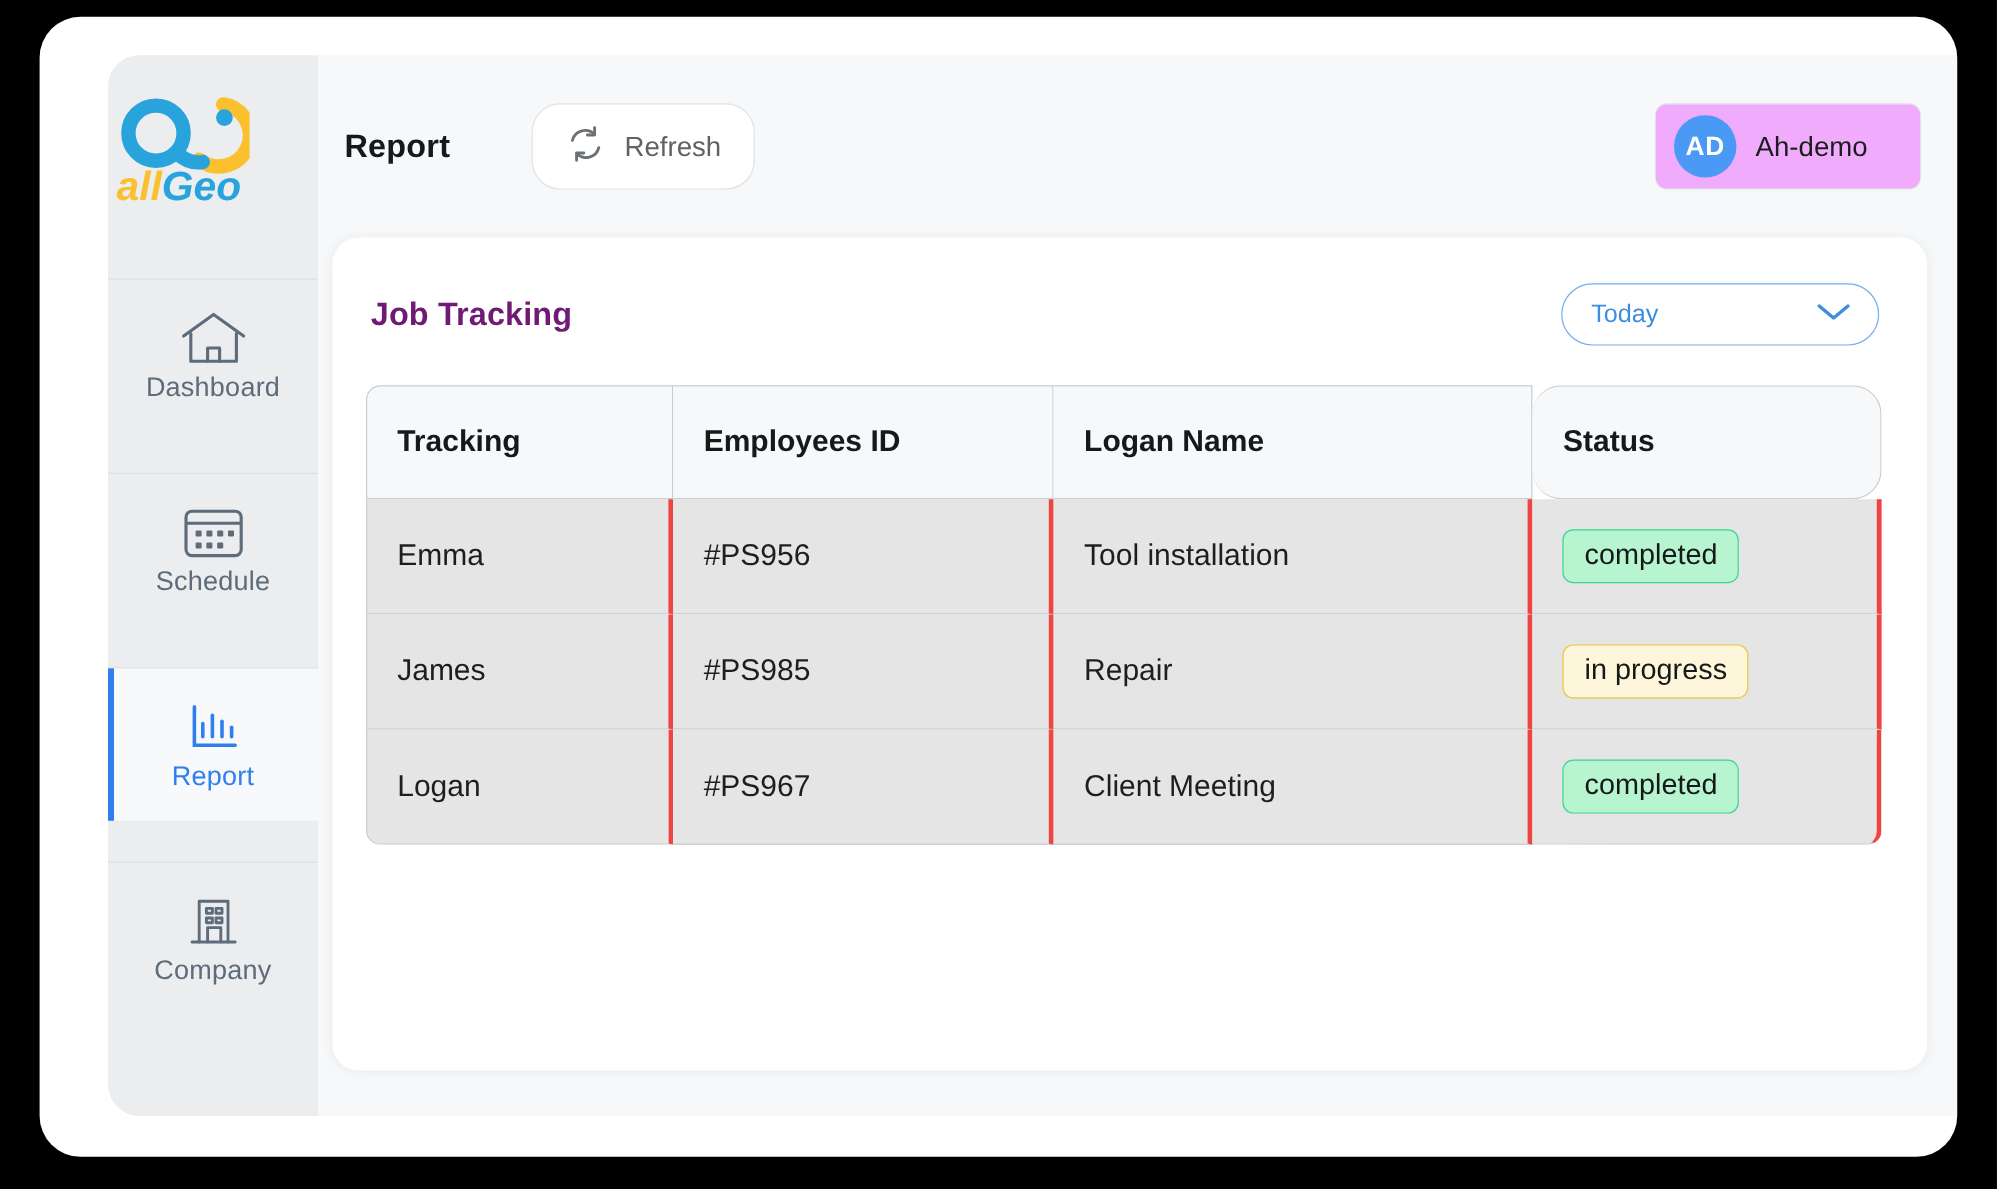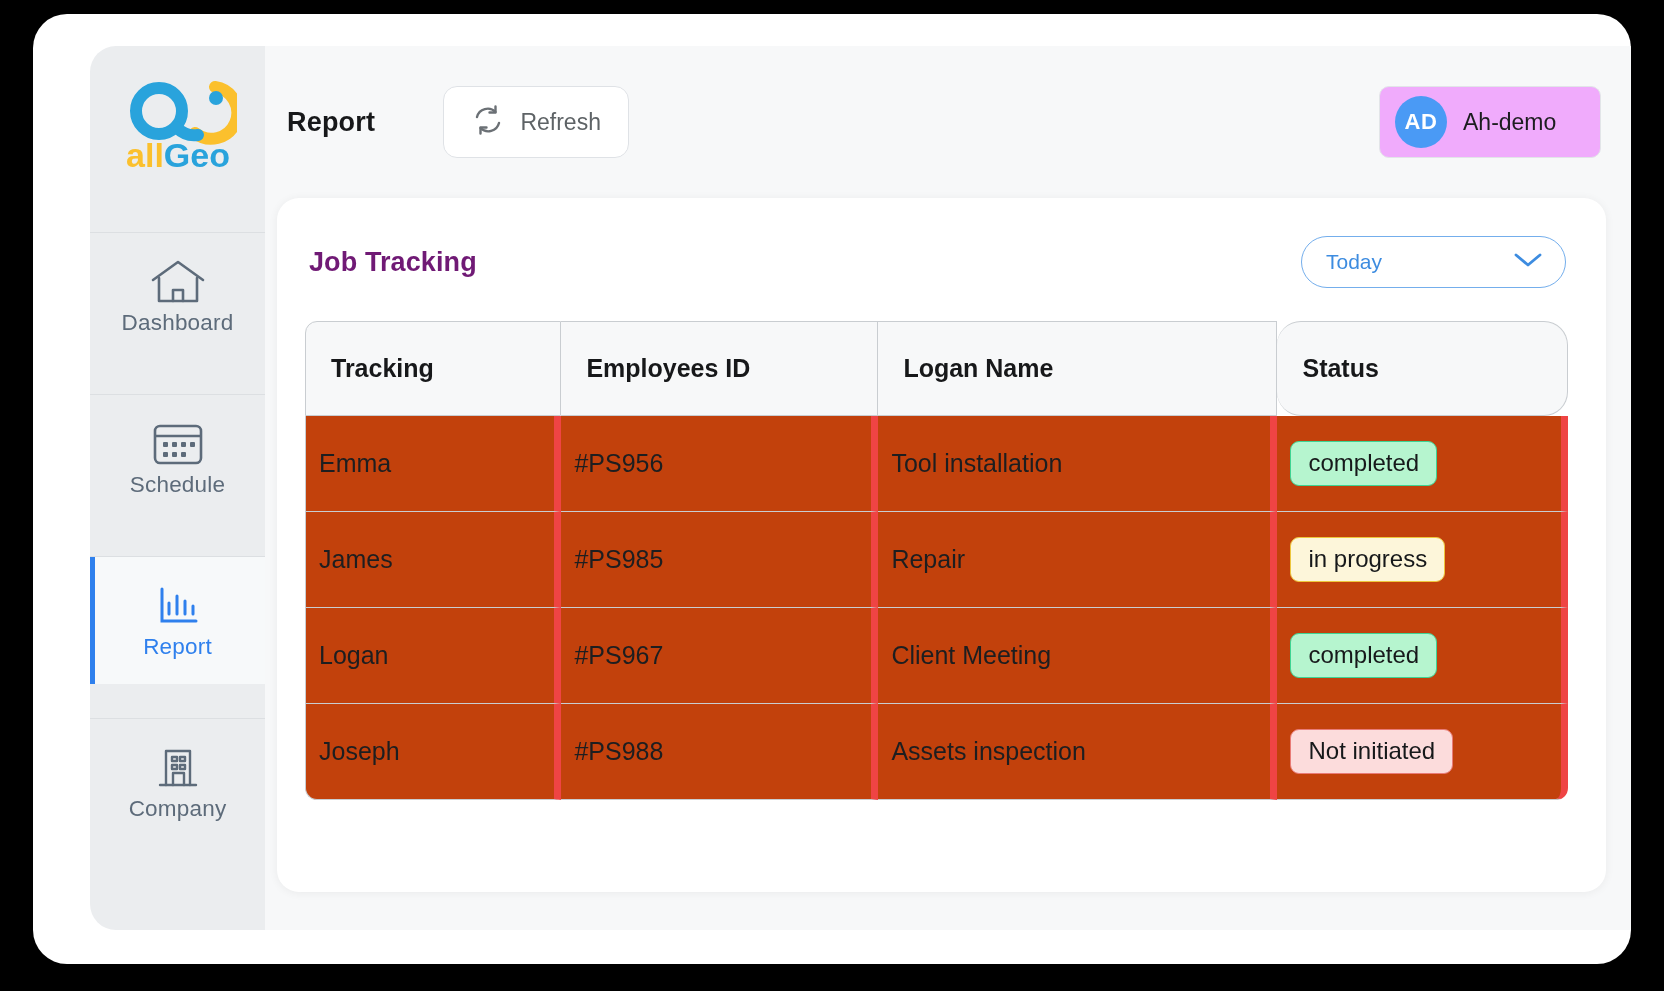--- a/index.html
+++ b/index.html
@@ -37,22 +37,23 @@
     border-bottom-left-radius: 26px;
     display: flex;
     flex-direction: column;
     align-items: stretch;
   }
 
   .brand {
     height: 152px;
     display: flex;
     align-items: center;
-    justify-content: center;
+    justify-content: flex-start;
     flex-shrink: 0;
+    font-style: italic;
   }
   .brand-mark { display: block; }
 
   .nav-item {
     position: relative;
     height: 128px;
     display: flex;
     flex-direction: column;
     align-items: center;
     justify-content: center;
@@ -105,21 +106,21 @@
     font-weight: bold;
     color: #17181a;
     letter-spacing: .2px;
   }
   #refresh-button {
     margin-left: 68px;
     width: 186px;
     height: 72px;
     background: #ffffff;
     border: 1px solid #dfe2e6;
-    border-radius: 14px;
+    border-radius: 24px;
     display: flex;
     align-items: center;
     justify-content: center;
     gap: 15px;
     cursor: pointer;
   }
   #refresh-button .label {
     font-size: 23px;
     color: #5e6366;
   }
@@ -213,24 +214,24 @@
   thead th:first-child {
     border-left: 1px solid #c9cdd1;
     border-top-left-radius: 12px;
   }
   thead th:last-child { border-top-right-radius: 12px; border-radius: 24px; }
 
   tbody td {
     height: 96px;
     font-size: 25px;
     color: #1d1e20;
-    padding-left: 13px;
+    padding-left: 25px;
     border-bottom: 1px solid #c9cdd1;
-    border-right: 7px solid #ef4444;
-    background: #c2410c;
+    border-right: 4px solid #ef4444;
+    background: #e5e5e5;
   }
   tbody td:first-child { border-left: 1px solid #c9cdd1; }
   tbody tr:last-child td:first-child { border-bottom-left-radius: 12px; }
   tbody tr:last-child td:last-child { border-bottom-right-radius: 12px; }
 
   col.c-emp { width: 20.3%; }
   col.c-id  { width: 25.1%; }
   col.c-task{ width: 31.6%; }
   col.c-st  { width: 23.0%; }
 
@@ -401,26 +402,18 @@
             </td>
           </tr>
           <tr>
             <td>Logan</td>
             <td>#PS967</td>
             <td>Client Meeting</td>
             <td>
               <span class="badge completed">completed</span>
             </td>
           </tr>
-          <tr>
-            <td>Joseph</td>
-            <td>#PS988</td>
-            <td>Assets inspection</td>
-            <td>
-              <span class="badge notinitiated">Not initiated</span>
-            </td>
-          </tr>
         </tbody>
       </table>
 
     </div>
   </div>
 </div>
 
 </body></html>

